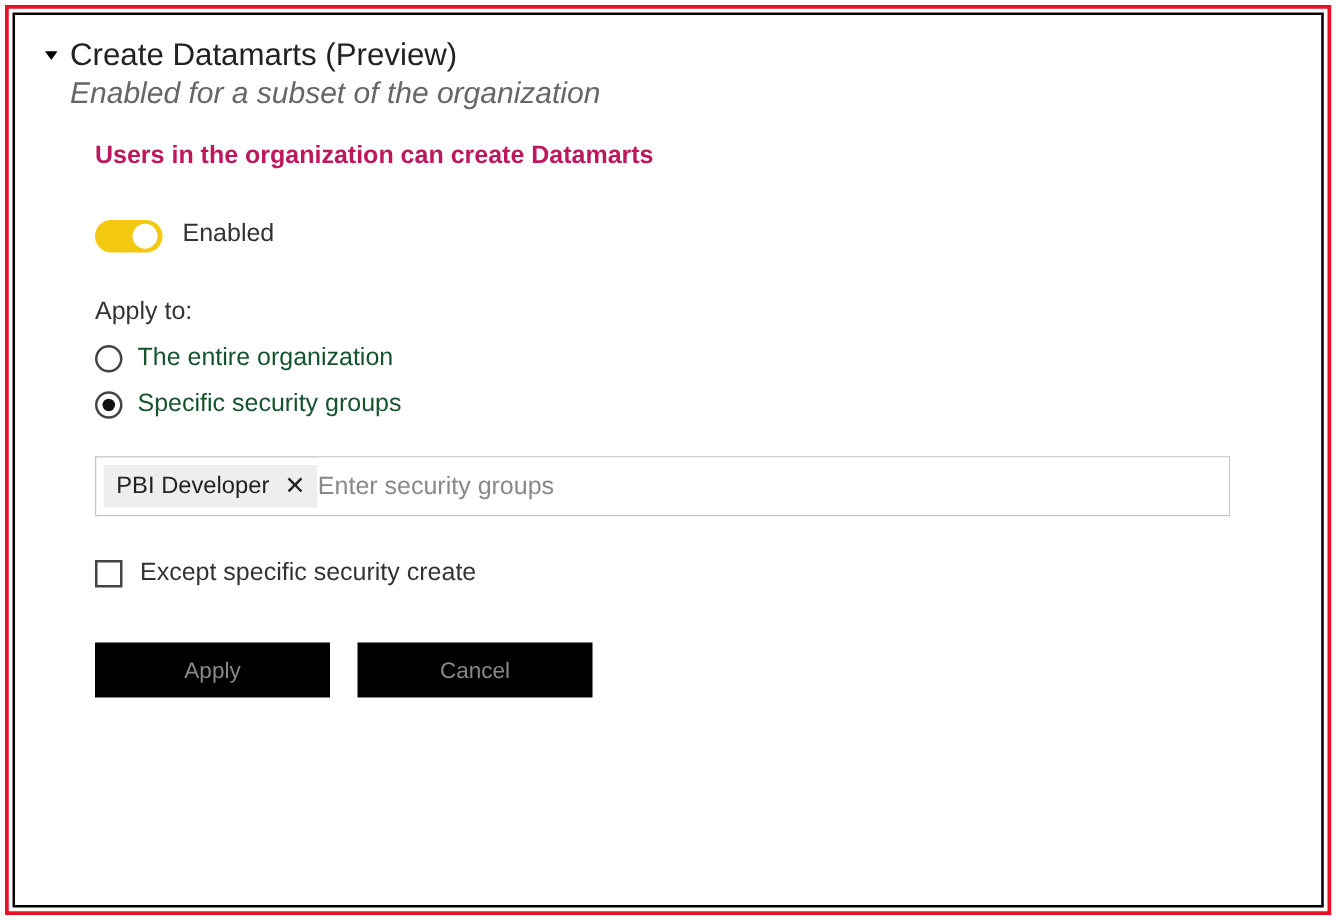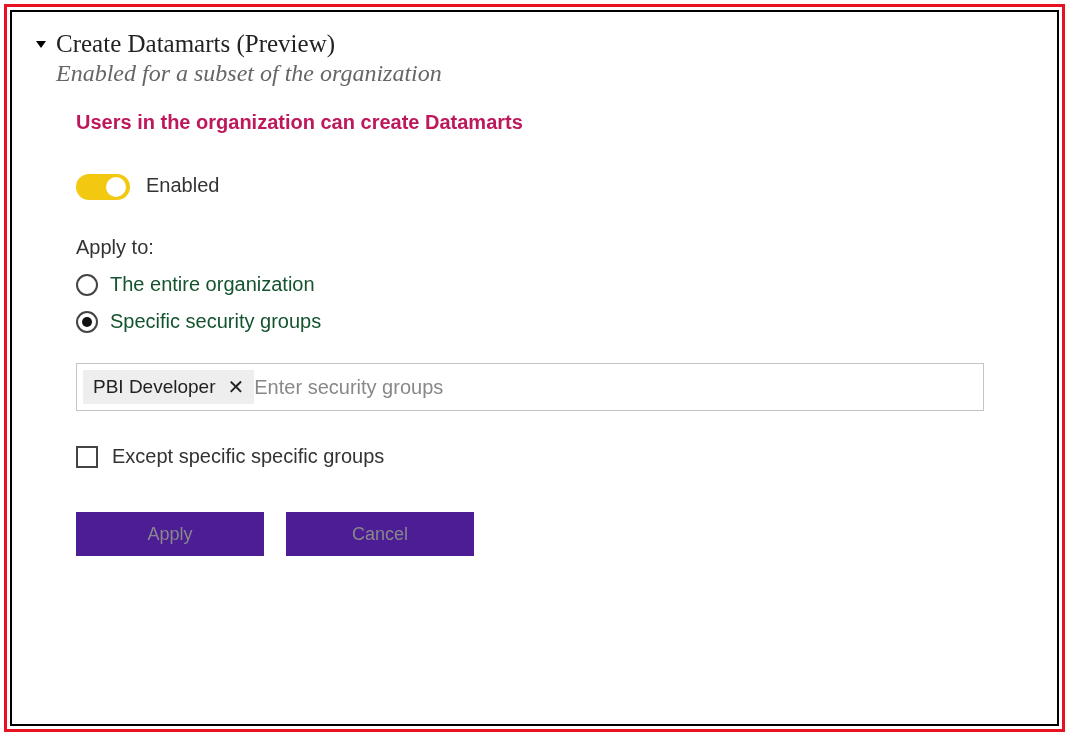--- a/index.html
+++ b/index.html
@@ -16,21 +16,21 @@
       border: 3px solid #e81123;
       background: #fff;
     }
     .inner-frame {
       position: absolute;
       top: 3px; left: 3px; right: 3px; bottom: 3px;
       border: 2px solid #000;
       background: #fff;
       padding: 18px 18px 18px 18px;
     }
-    .row-head { display: flex; align-items: flex-start; gap: 10px; font-family: Liberation Serif, serif; }
+    .row-head { display: flex; align-items: flex-start; gap: 10px; }
     .caret {
       width: 0; height: 0;
       border-top: 7px solid #000;
       border-left: 5px solid transparent;
       border-right: 5px solid transparent;
       transform: rotate(0deg);
       margin-top: 11px;
       margin-left: 6px;
     }
     .head-text { flex: 1; }
@@ -100,21 +100,21 @@
     .check-row {
       display: flex; align-items: center; gap: 14px;
       margin-top: 34px;
     }
     .checkbox {
       width: 22px; height: 22px; border: 2px solid #444; background: #fff;
     }
     .check-text { font-size: 20px; color: #333; }
     .buttons { display: flex; gap: 22px; margin-top: 44px; }
     .btn {
-      background: #4c1d95; color: #888;
+      background: #000000; color: #888;
       font-size: 18px;
       width: 188px; height: 44px;
       border: none;
       display: inline-flex; align-items: center; justify-content: center;
     }
   </style>
 </head>
 <body>
 
 <div class="outer-frame">
@@ -151,21 +151,21 @@
       <div class="chip-input">
         <span class="chip">
           <span>PBI Developer</span>
           <span class="chip-x">✕</span>
         </span>
         <input type="text" placeholder="Enter security groups" style="">
       </div>
 
       <div class="check-row">
         <span class="checkbox"></span>
-        <span class="check-text">Except specific specific groups</span>
+        <span class="check-text">Except specific security create</span>
       </div>
 
       <div class="buttons">
         <button class="btn">Apply</button>
         <button class="btn">Cancel</button>
       </div>
     </div>
   </div>
 </div>
 

